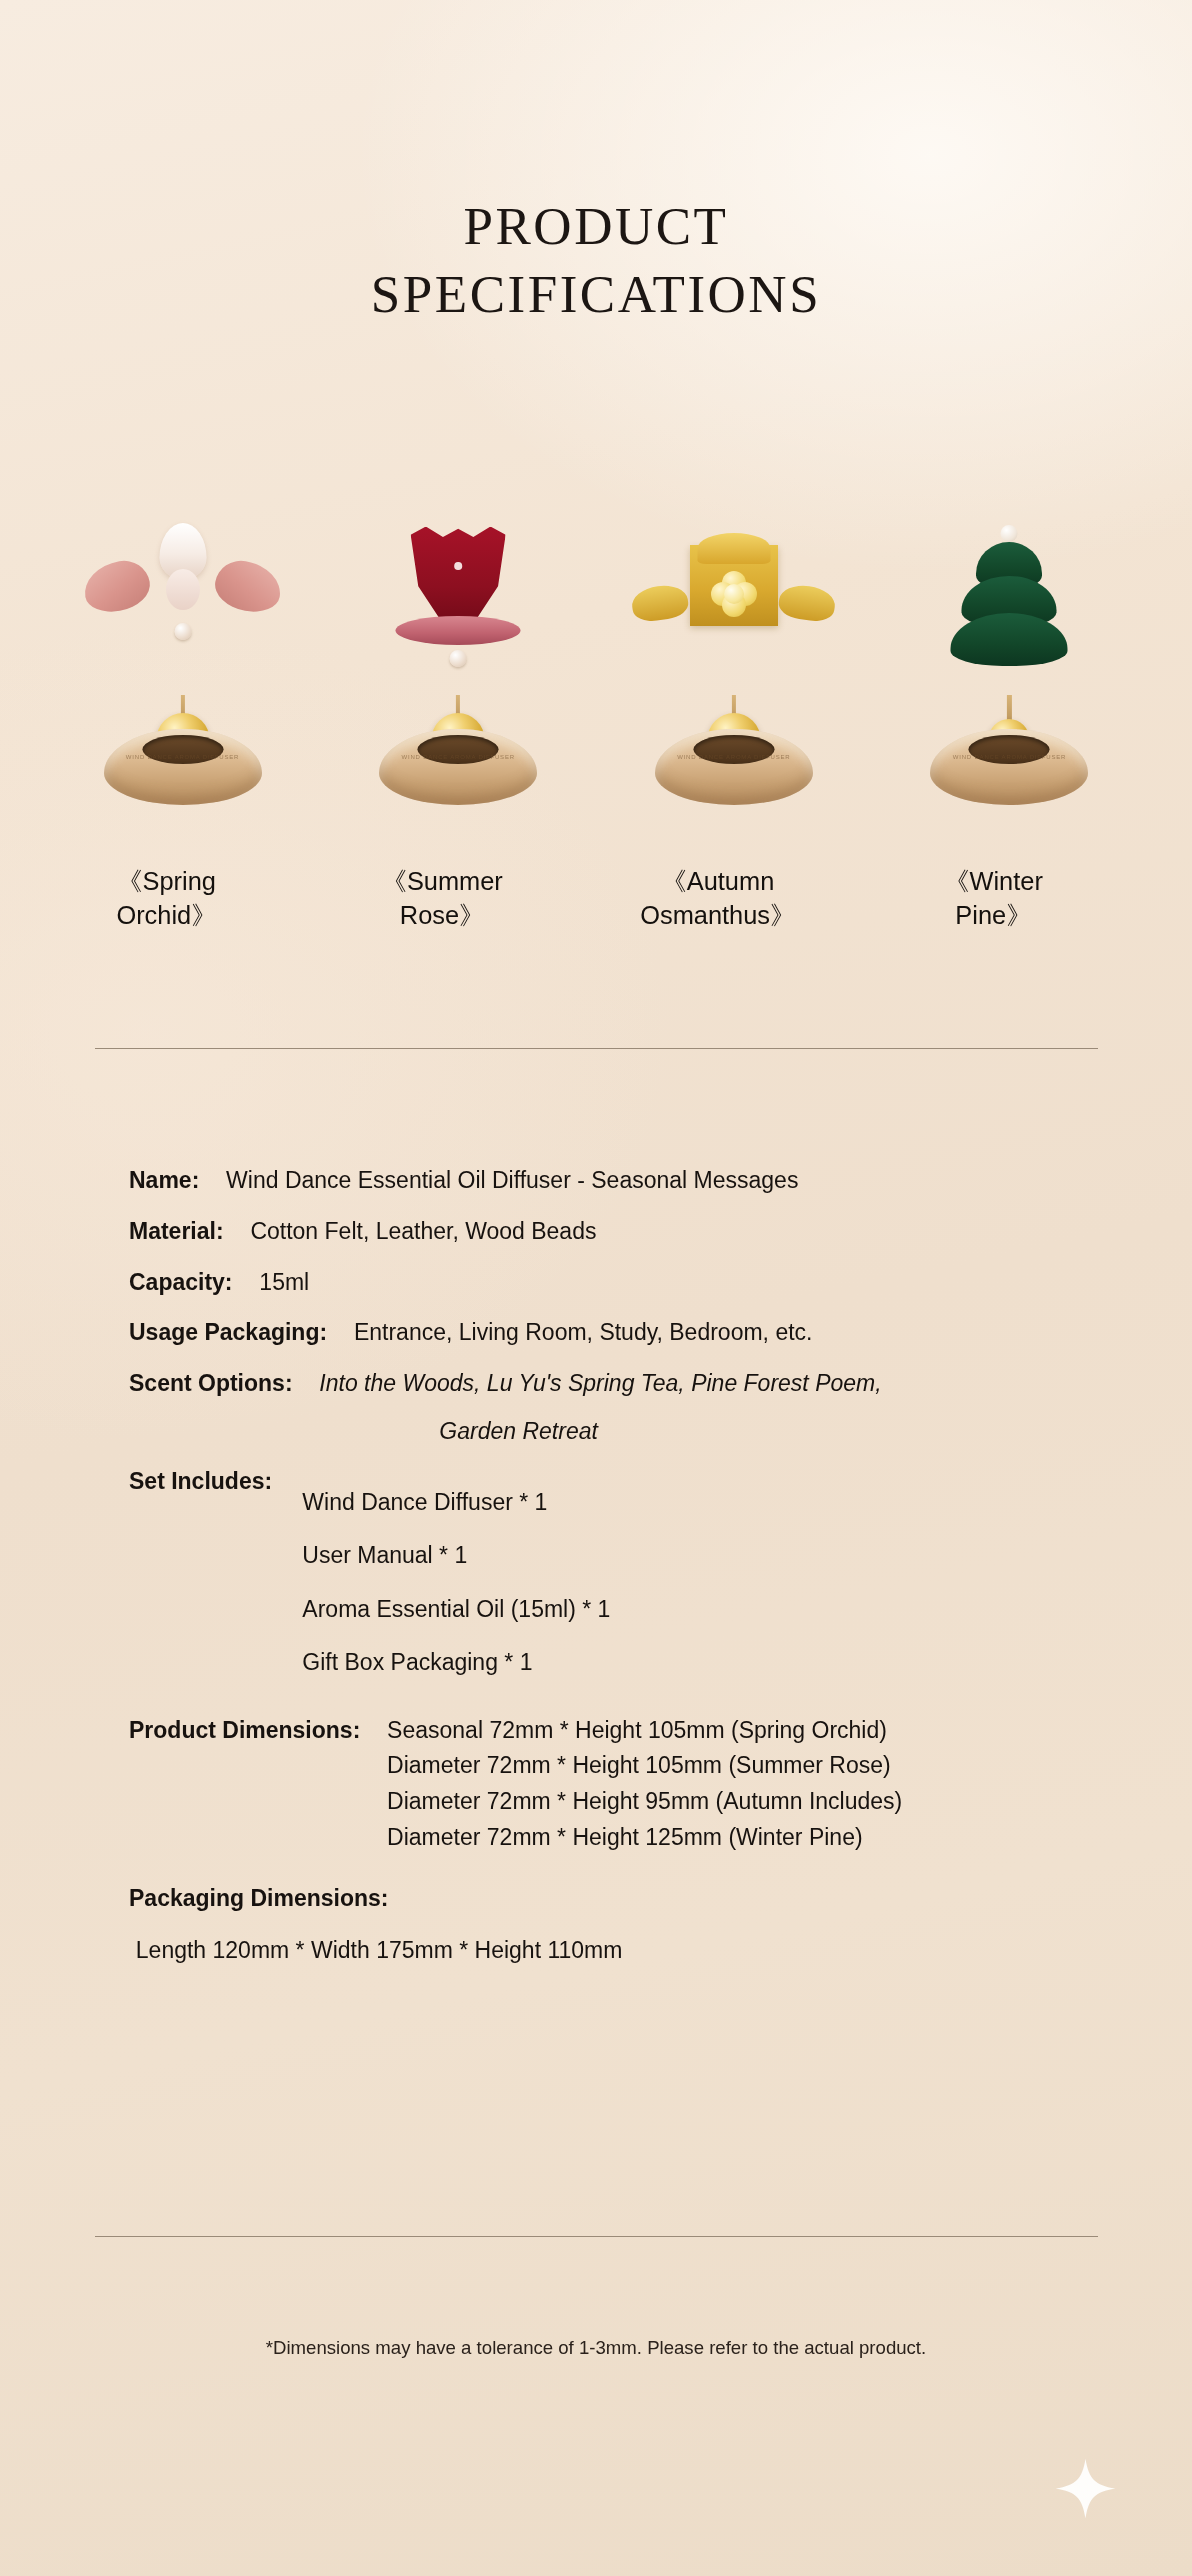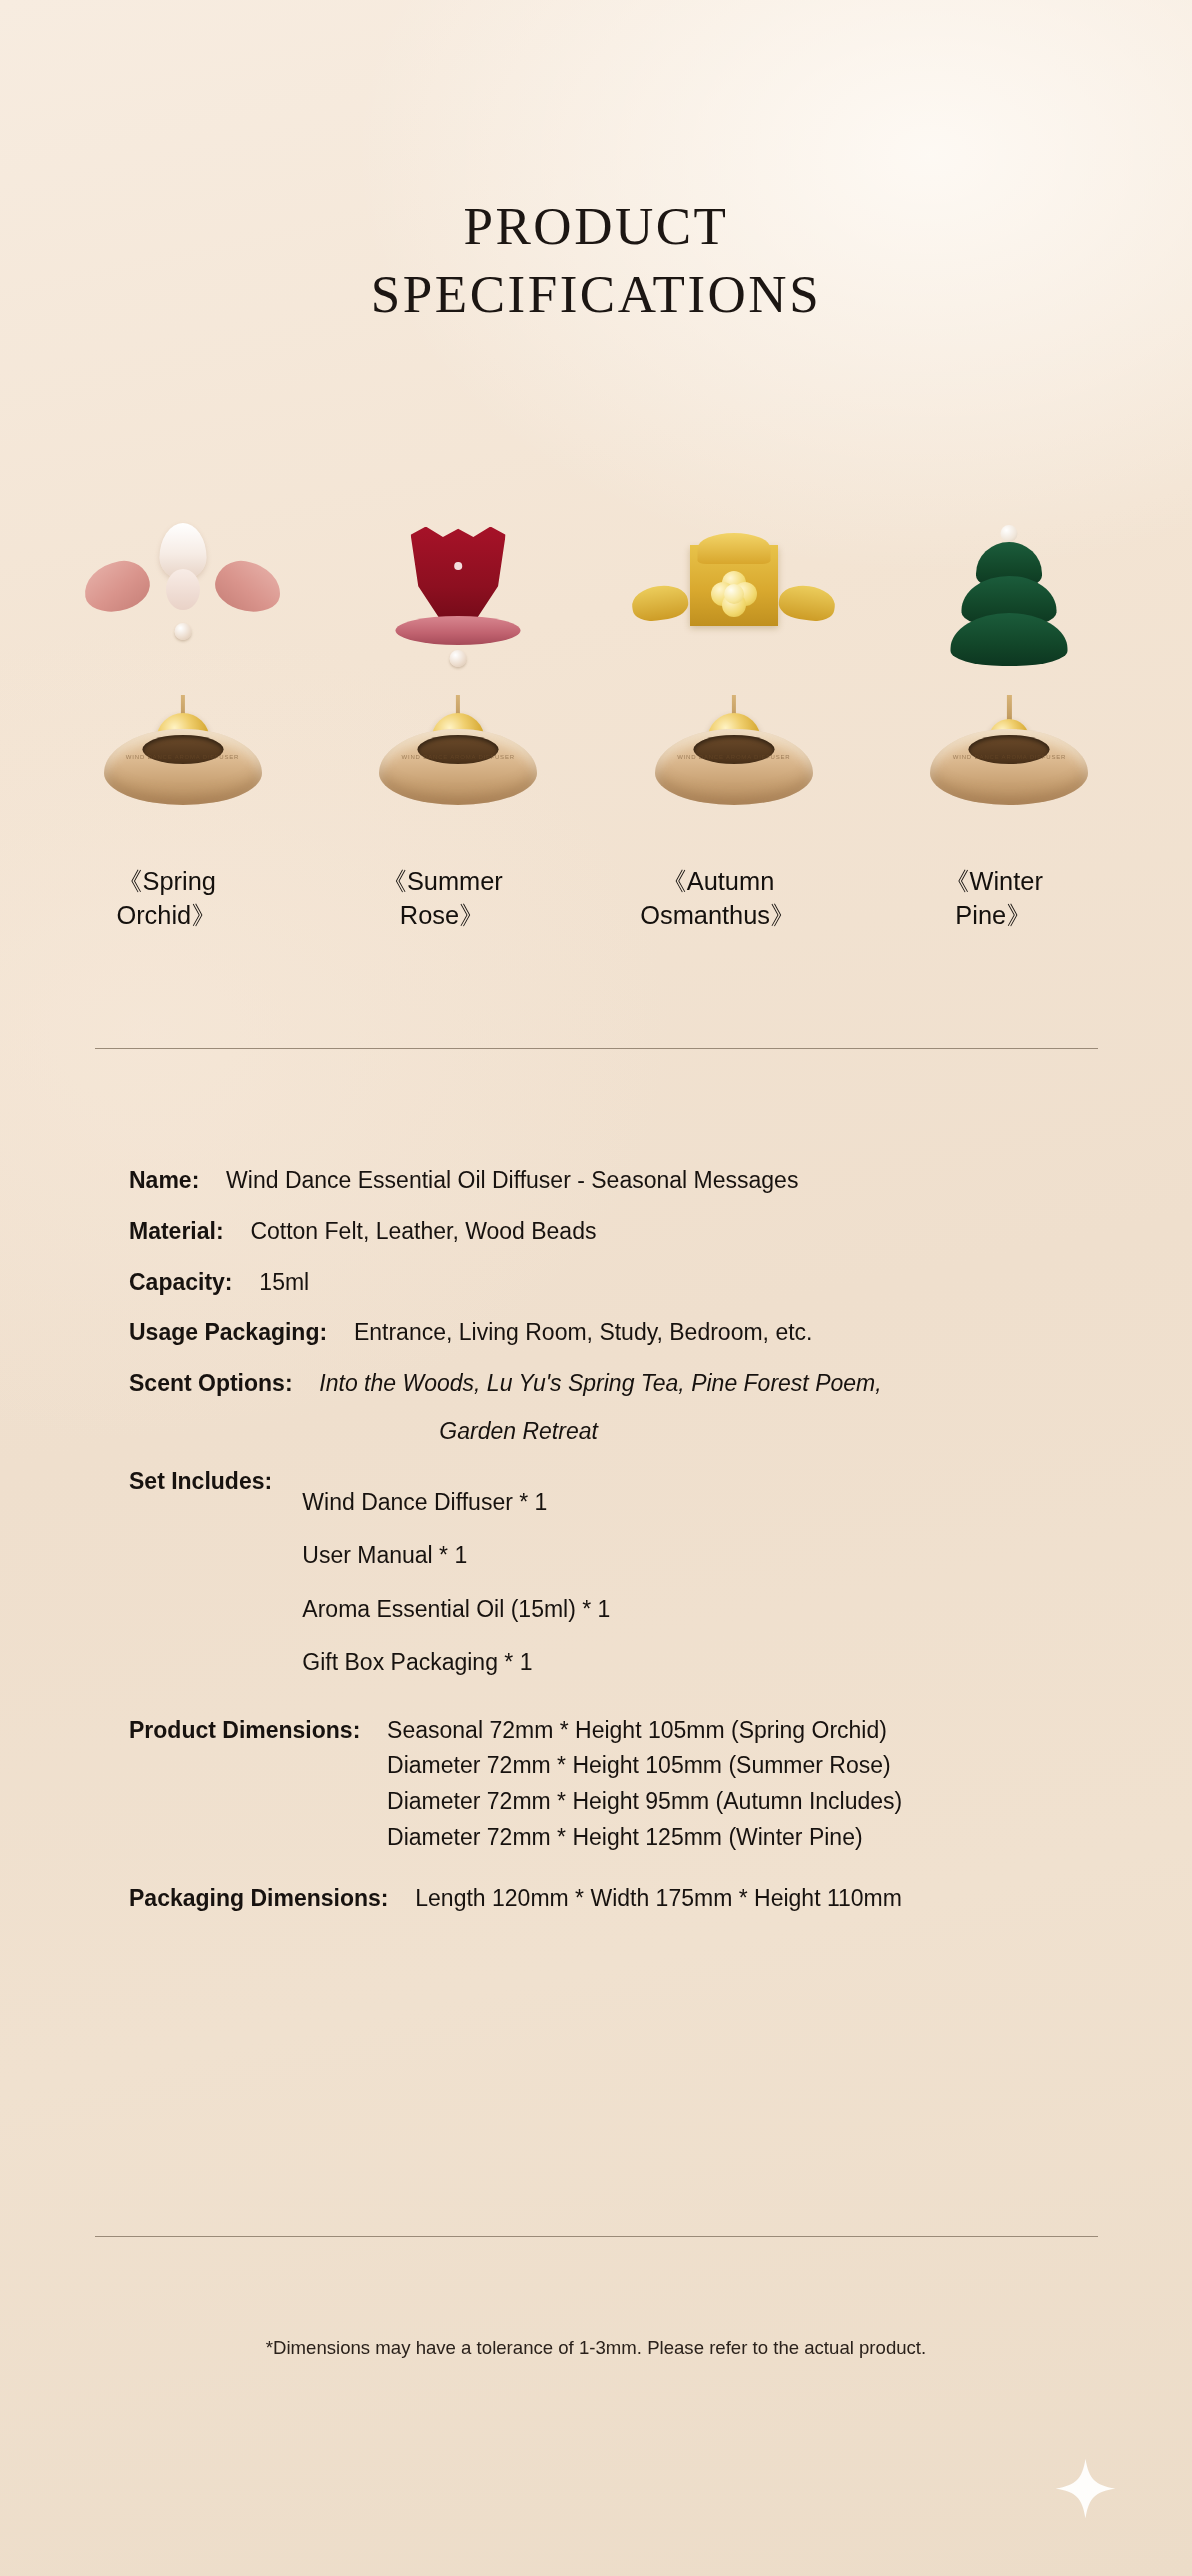--- a/index.html
+++ b/index.html
@@ -316,21 +316,21 @@
   .v.italic { font-style: italic; }
   .v .cont {
     display: block;
     margin-left: 120px;
     margin-top: 15.2px;
   }
   .row.includes .v { margin-left: 10.2px; }
   .row.includes .v div { margin-bottom: 6.8px; margin-top: 21px; }
   .row.dims .v div { margin-bottom: 3.4px; }
   .row.dims { margin-top: 29px; }
-  .row.pack { margin-top: 25.4px; }
+  .row.pack { margin-top: 25.4px; flex-direction: column; }
 
   .footnote {
     position: absolute;
     left: 0;
     right: 0;
     top: 2337px;
     text-align: center;
     font-size: 18.6px;
     color: #2a211b;
   }

